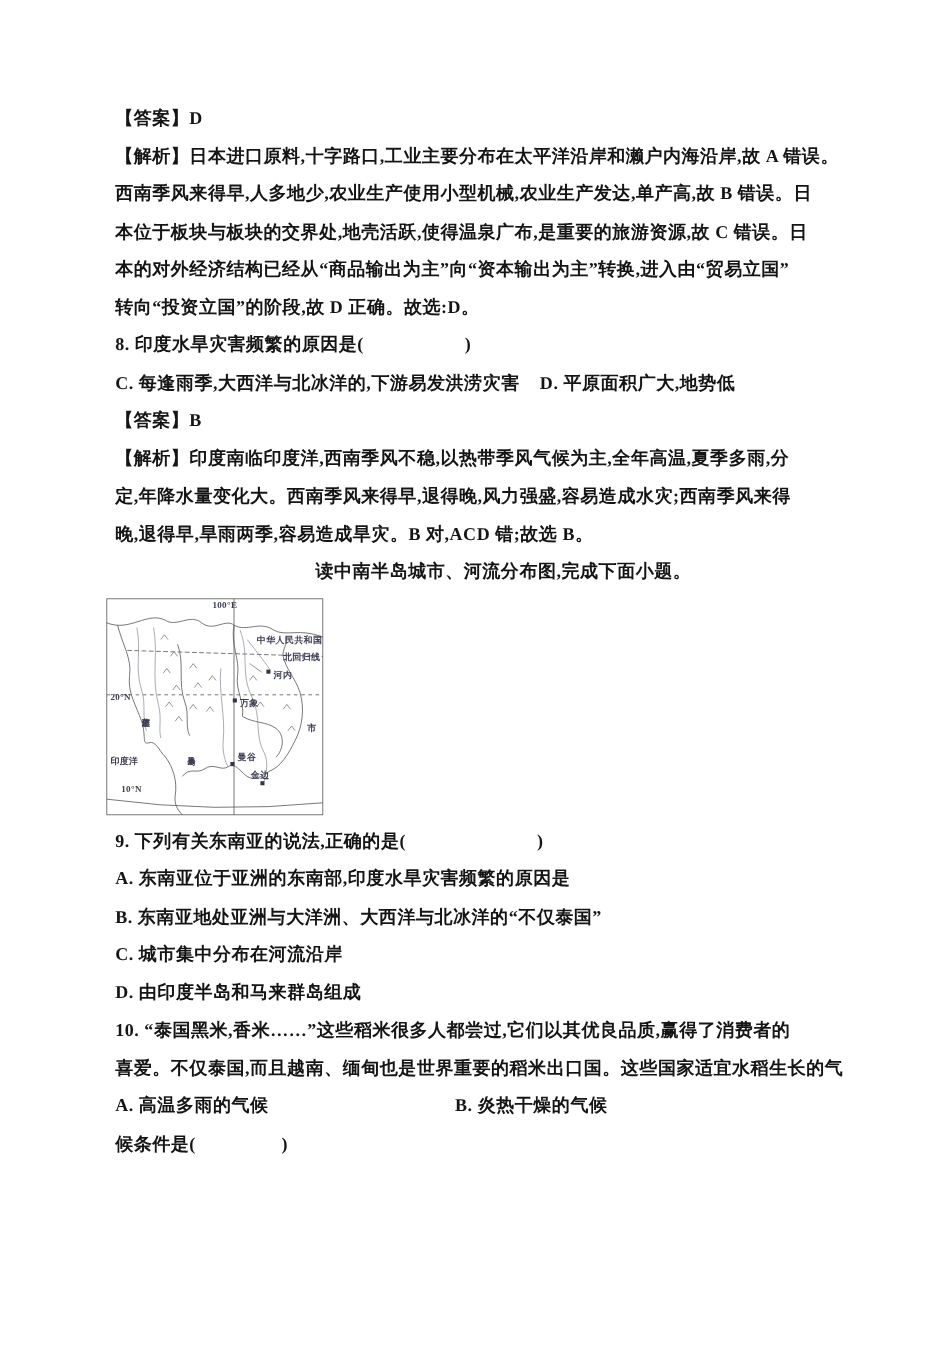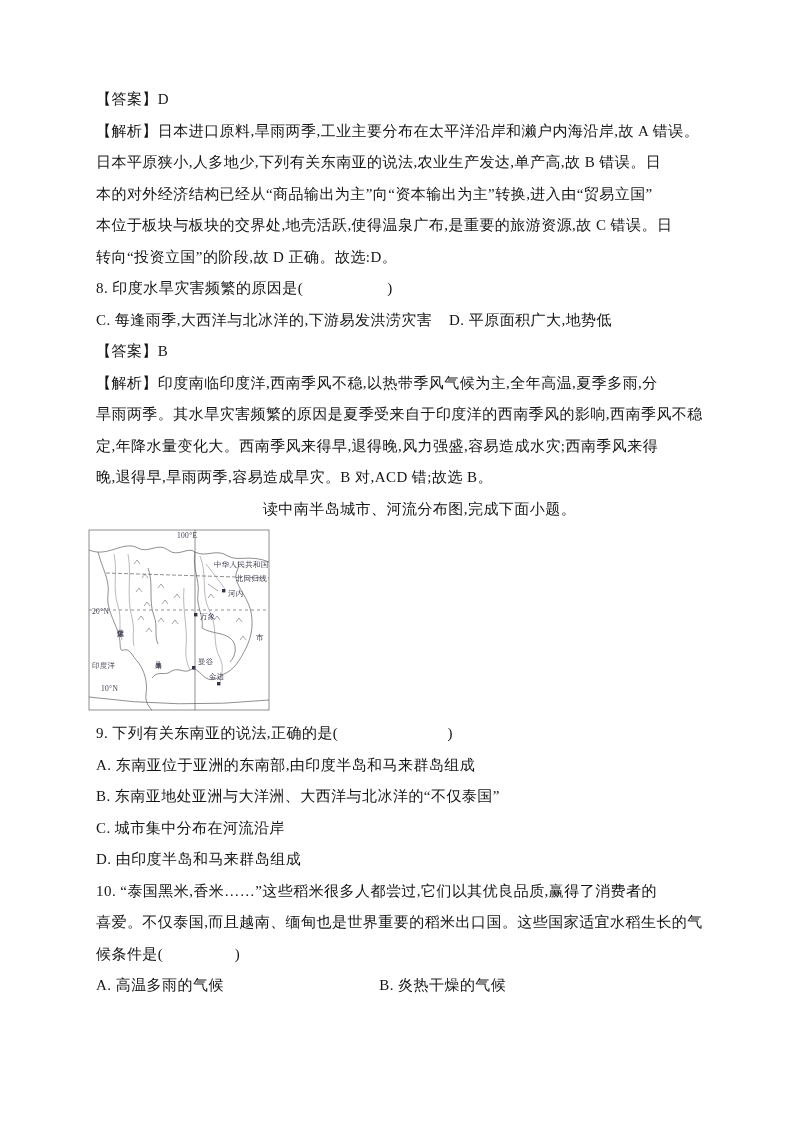--- a/index.html
+++ b/index.html
@@ -1,21 +1,21 @@
 <!DOCTYPE html>
 <html><head>
 <meta charset="utf-8">
 <style>
   html,body { margin:0; padding:0; }
   body {
     width:793px; height:1122px; background:#ffffff; position:relative;
     font-family:"Liberation Serif","DejaVu Serif",serif; color:#151515;
     overflow:hidden;
   }
-  .doc { position:absolute; left:96px; top:84px; width:616px; }
+  .doc { position:absolute; left:96px; top:84px; width:616px;font-weight:bold; }
   .line {
     margin:0; height:31.5px; line-height:31.5px;
     font-size:15px; letter-spacing:0.45px; white-space:pre;
   }
   .indent { padding-left:31px;text-align:center; }
   .map-fig { margin:3px 0 6px -8px; width:182px; height:184px; }
   .map-fig svg { display:block; }
   svg text {
     font-family:"Liberation Serif","DejaVu Serif",serif;
     fill:#3d3d52; font-size:7.5px; letter-spacing:0.3px;
@@ -23,30 +23,29 @@
   .vtext { writing-mode:vertical-rl; text-orientation:upright; font-size:6.5px; }
   .mapline { stroke:#5e5e5e; stroke-width:0.7; fill:none; }
   .river  { stroke:#8a8a99; stroke-width:0.6; fill:none; }
   .hatch  { stroke:#6a6a6a; stroke-width:0.6; fill:none; }
 </style>
 </head>
 <body>
 
 <div class="doc">
   <p class="line">【答案】D</p>
-  <p class="line">【解析】日本进口原料,旱雨两季,工业主要分布在太平洋沿岸和濑户内海沿岸,故 A 错误。</p>
-  <p class="line">日本平原狭小,人多地少,下列有关东南亚的说法,农业生产发达,单产高,故 B 错误。日</p>
+  <p class="line">【解析】日本进口原料,十字路口,工业主要分布在太平洋沿岸和濑户内海沿岸,故 A 错误。</p>
+  <p class="line">西南季风来得早,人多地少,农业生产使用小型机械,农业生产发达,单产高,故 B 错误。日</p>
+  <p class="line">本位于板块与板块的交界处,地壳活跃,使得温泉广布,是重要的旅游资源,故 C 错误。日</p>
   <p class="line">本的对外经济结构已经从“商品输出为主”向“资本输出为主”转换,进入由“贸易立国”</p>
-  <p class="line">本位于板块与板块的交界处,地壳活跃,使得温泉广布,是重要的旅游资源,故 C 错误。日</p>
   <p class="line">转向“投资立国”的阶段,故 D 正确。故选:D。</p>
   <p class="line">8. 印度水旱灾害频繁的原因是(                    )</p>
   <p class="line">C. 每逢雨季,大西洋与北冰洋的,下游易发洪涝灾害    D. 平原面积广大,地势低</p>
   <p class="line">【答案】B</p>
   <p class="line">【解析】印度南临印度洋,西南季风不稳,以热带季风气候为主,全年高温,夏季多雨,分</p>
-  <p class="line">旱雨两季。其水旱灾害频繁的原因是夏季受来自于印度洋的西南季风的影响,西南季风不稳</p>
   <p class="line">定,年降水量变化大。西南季风来得早,退得晚,风力强盛,容易造成水灾;西南季风来得</p>
   <p class="line">晚,退得早,旱雨两季,容易造成旱灾。B 对,ACD 错;故选 B。</p>
   <p class="line indent">读中南半岛城市、河流分布图,完成下面小题。</p>
 
   <figure class="map-fig">
     <svg width="182" height="184" viewBox="0 0 182 184">
 
       <rect class="mapline" x="1" y="2" width="180" height="180"></rect>
 
       <line class="mapline" x1="107" y1="2" x2="107" y2="182"></line>
@@ -105,21 +104,21 @@
       <text x="168" y="112">市</text>
       <text x="110" y="136">曼谷</text>
       <text x="121" y="151">金边</text>
       <text x="4" y="140" font-size="8">印度洋</text>
       <text x="13" y="163" font-size="7">10°N</text>
       <text x="71" y="128" class="vtext">马来半岛</text>
     </svg>
   </figure>
 
   <p class="line">9. 下列有关东南亚的说法,正确的是(                          )</p>
-  <p class="line">A. 东南亚位于亚洲的东南部,由印度半岛和马来群岛组成</p>
+  <p class="line">A. 东南亚位于亚洲的东南部,印度水旱灾害频繁的原因是</p>
   <p class="line">B. 东南亚地处亚洲与大洋洲、大西洋与北冰洋的“不仅泰国”</p>
   <p class="line">C. 城市集中分布在河流沿岸</p>
   <p class="line">D. 由印度半岛和马来群岛组成</p>
   <p class="line">10. “泰国黑米,香米……”这些稻米很多人都尝过,它们以其优良品质,赢得了消费者的</p>
   <p class="line">喜爱。不仅泰国,而且越南、缅甸也是世界重要的稻米出口国。这些国家适宜水稻生长的气</p>
+  <p class="line">A. 高温多雨的气候                                     B. 炎热干燥的气候</p>
   <p class="line">候条件是(                 )</p>
-  <p class="line">A. 高温多雨的气候                                     B. 炎热干燥的气候</p>
 </div>
 
 </body></html>

